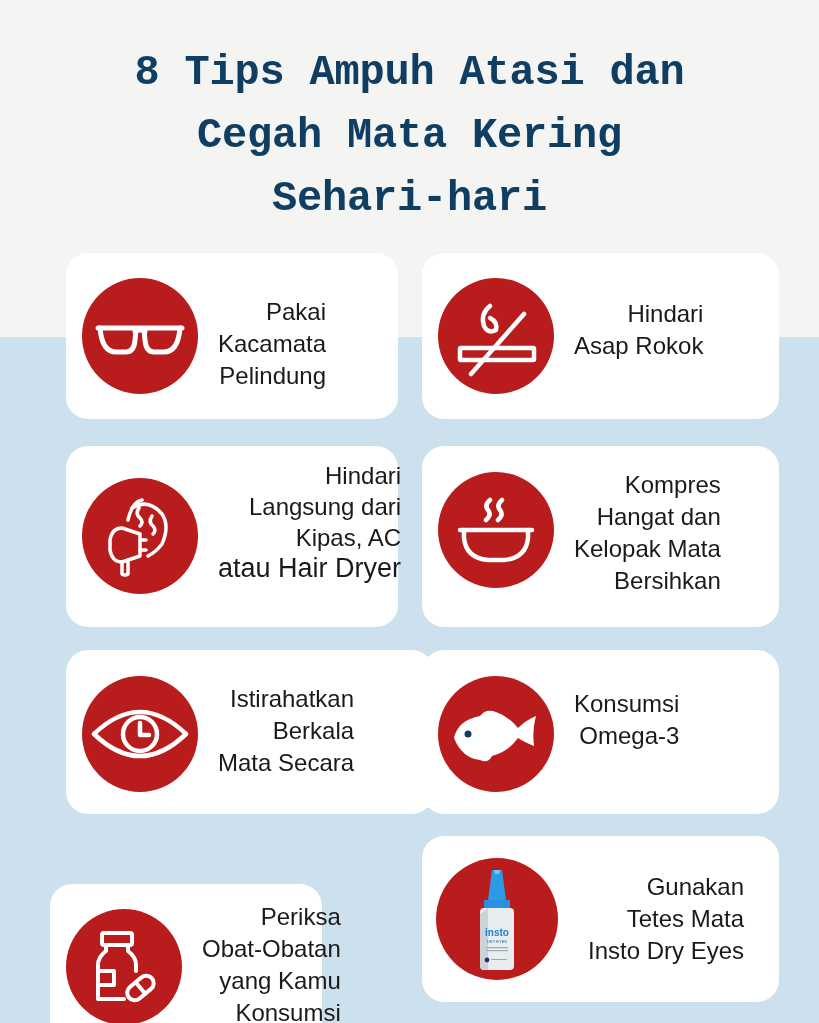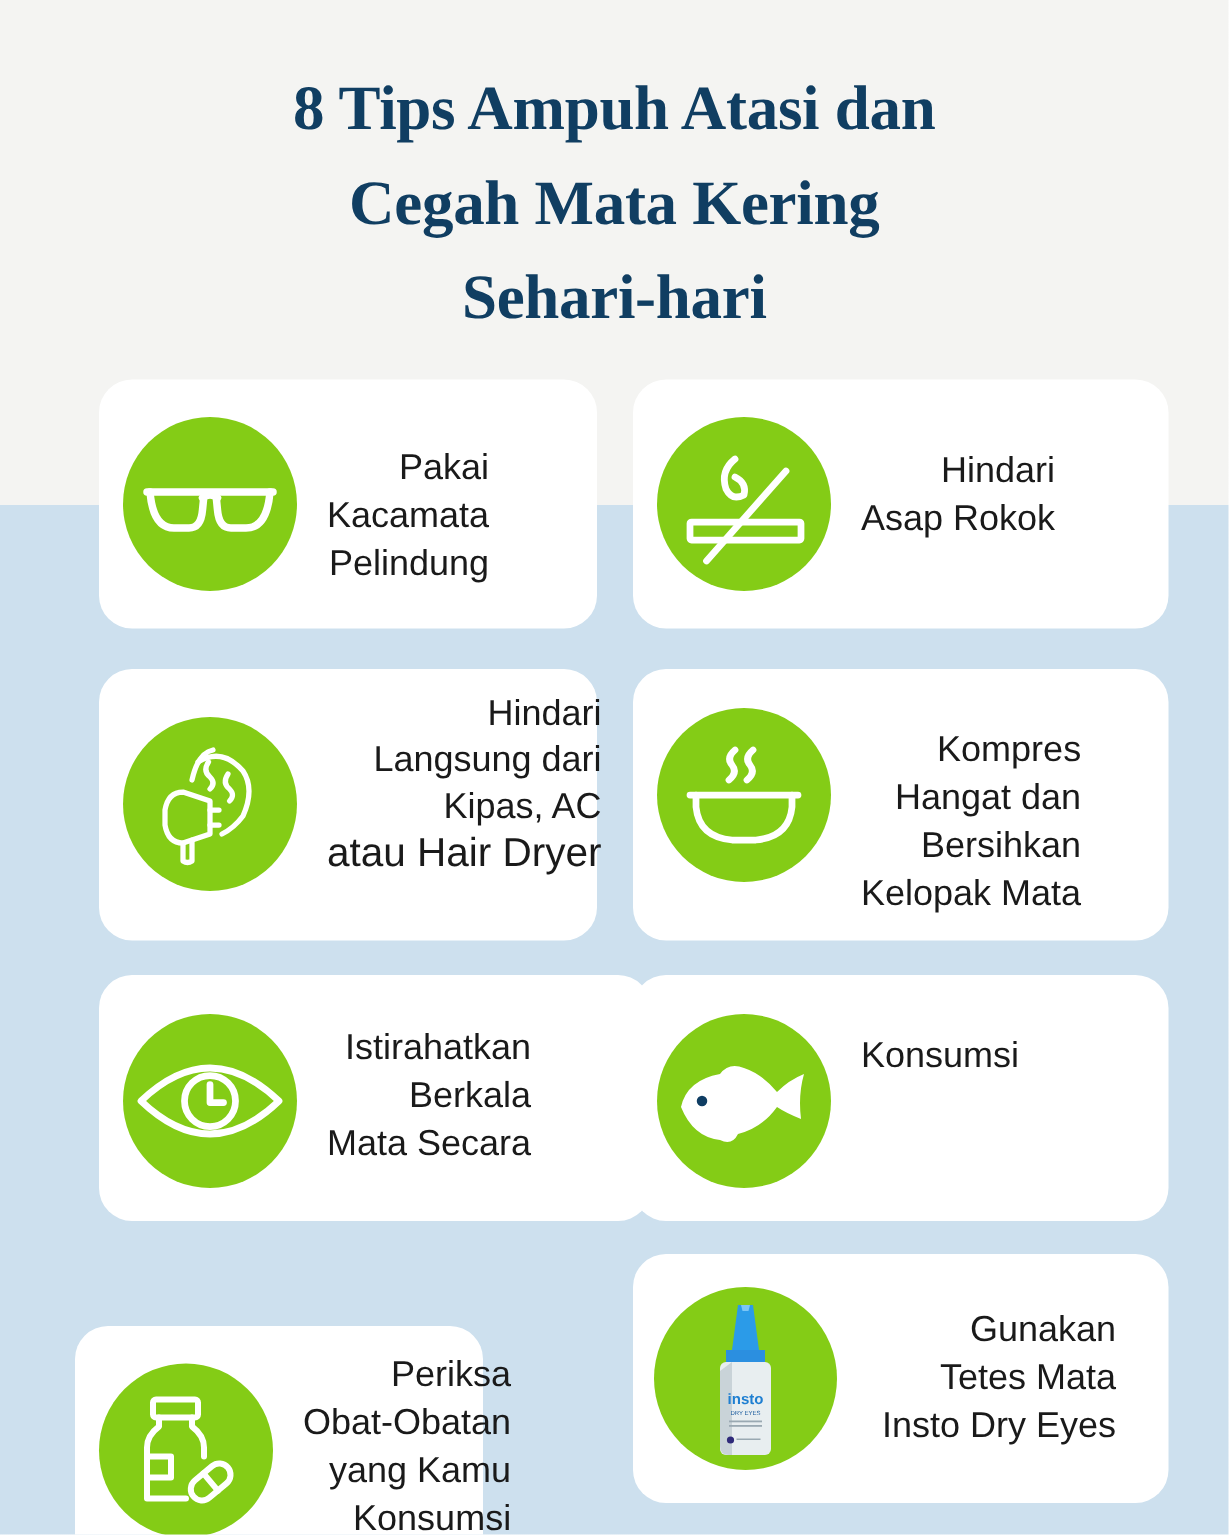--- a/index.html
+++ b/index.html
@@ -7,39 +7,39 @@
     body {
       position: relative;
       background: linear-gradient(to bottom, #f4f4f2 0, #f4f4f2 337px, #cde0ee 337px, #cde0ee 100%);
       font-family: "Liberation Sans", "DejaVu Sans", sans-serif;
     }
     .title {
       position: absolute;
       left: 0; top: 42px; width: 819px;
       text-align: center;
       color: #103e62;
-      font-family: Liberation Serif, serif;
+      font-family: Liberation Mono, monospace;
       font-weight: 700;
       font-size: 42px;
       line-height: 63px;
       letter-spacing: -0.2px;
     }
     .title span { display: block; }
     .card {
       position: absolute;
       background: #ffffff;
       border-radius: 22px;
       display: flex;
       align-items: center;
     }
     .icon-circle {
       position: absolute;
       width: 116px; height: 116px;
       border-radius: 50%;
-      background: #84cc16;
+      background: #b91c1c;
       display: flex; align-items: center; justify-content: center;
     }
     .icon-circle svg { width: 116px; height: 116px; }
     .card-text {
       position: absolute;
       left: 152px;
       color: #1a1a1a;
       font-family: "Liberation Sans", sans-serif;
       font-size: 24px;
       line-height: 32px;
@@ -109,25 +109,25 @@
 
 <div class="card" style="left:422px; top:446px; width:357px; height:181px;">
   <div class="icon-circle" style="left:16px; top:26px;">
     <svg viewBox="0 0 116 116" fill="none" stroke="#fff" stroke-width="4.5" stroke-linecap="round" stroke-linejoin="round">
       <path d="M52 28 Q46 33 50 38 Q54 43 48 48"></path>
       <path d="M64 28 Q58 33 62 38 Q66 43 60 48"></path>
       <path d="M22 58 L94 58"></path>
       <path d="M26 58 L26 66 Q28 86 50 88 L66 88 Q88 86 90 66 L90 58"></path>
     </svg>
   </div>
-  <div class="card-text" style="top:38px;">
+  <div class="card-text" style="top:23px;">
     <span>Kompres</span>
     <span>Hangat dan</span>
+    <span>Kelopak Mata</span>
     <span>Bersihkan</span>
-    <span>Kelopak Mata</span>
   </div>
 </div>
 
 <div class="card" style="left:66px; top:650px; width:368px; height:164px;">
   <div class="icon-circle" style="left:16px; top:26px;">
     <svg viewBox="0 0 116 116" fill="none" stroke="#fff" stroke-width="4.5" stroke-linecap="round" stroke-linejoin="round">
       <path d="M12 58 Q58 14 104 58 Q58 102 12 58 Z"></path>
       <circle cx="58" cy="58" r="17"></circle>
       <path d="M58 47 L58 59 L67 59"></path>
     </svg>
@@ -141,20 +141,21 @@
 
 <div class="card" style="left:422px; top:650px; width:357px; height:164px;">
   <div class="icon-circle" style="left:16px; top:26px;">
     <svg viewBox="0 0 116 116">
       <path fill="#fff" d="M16 62 Q20 44 42 40 Q48 32 58 36 Q70 40 80 52 Q88 44 98 40 Q94 54 96 70 Q86 66 80 62 Q70 76 54 80 Q50 88 42 84 Q24 82 16 62 Z"></path>
       <circle cx="30" cy="58" r="3.5" fill="#0f3d63"></circle>
     </svg>
   </div>
   <div class="card-text" style="top:38px;">
     <span>Konsumsi</span>
+    <span>Omega-3</span>
   </div>
 </div>
 
 <div class="card" style="left:50px; top:836px; width:272px; height:166px;margin-top:48px;">
   <div class="icon-circle" style="left:16px; top:25px;">
     <svg viewBox="0 0 116 116" fill="none" stroke="#fff" stroke-width="4" stroke-linecap="round" stroke-linejoin="round">
       <rect x="36" y="24" width="30" height="12" rx="2"></rect>
       <path d="M40 36 L40 42 Q32 48 32 56 L32 90 L58 90"></path>
       <path d="M62 36 L62 42 Q70 48 70 56 L70 62"></path>
       <path d="M32 62 L48 62 L48 76 L32 76"></path>

